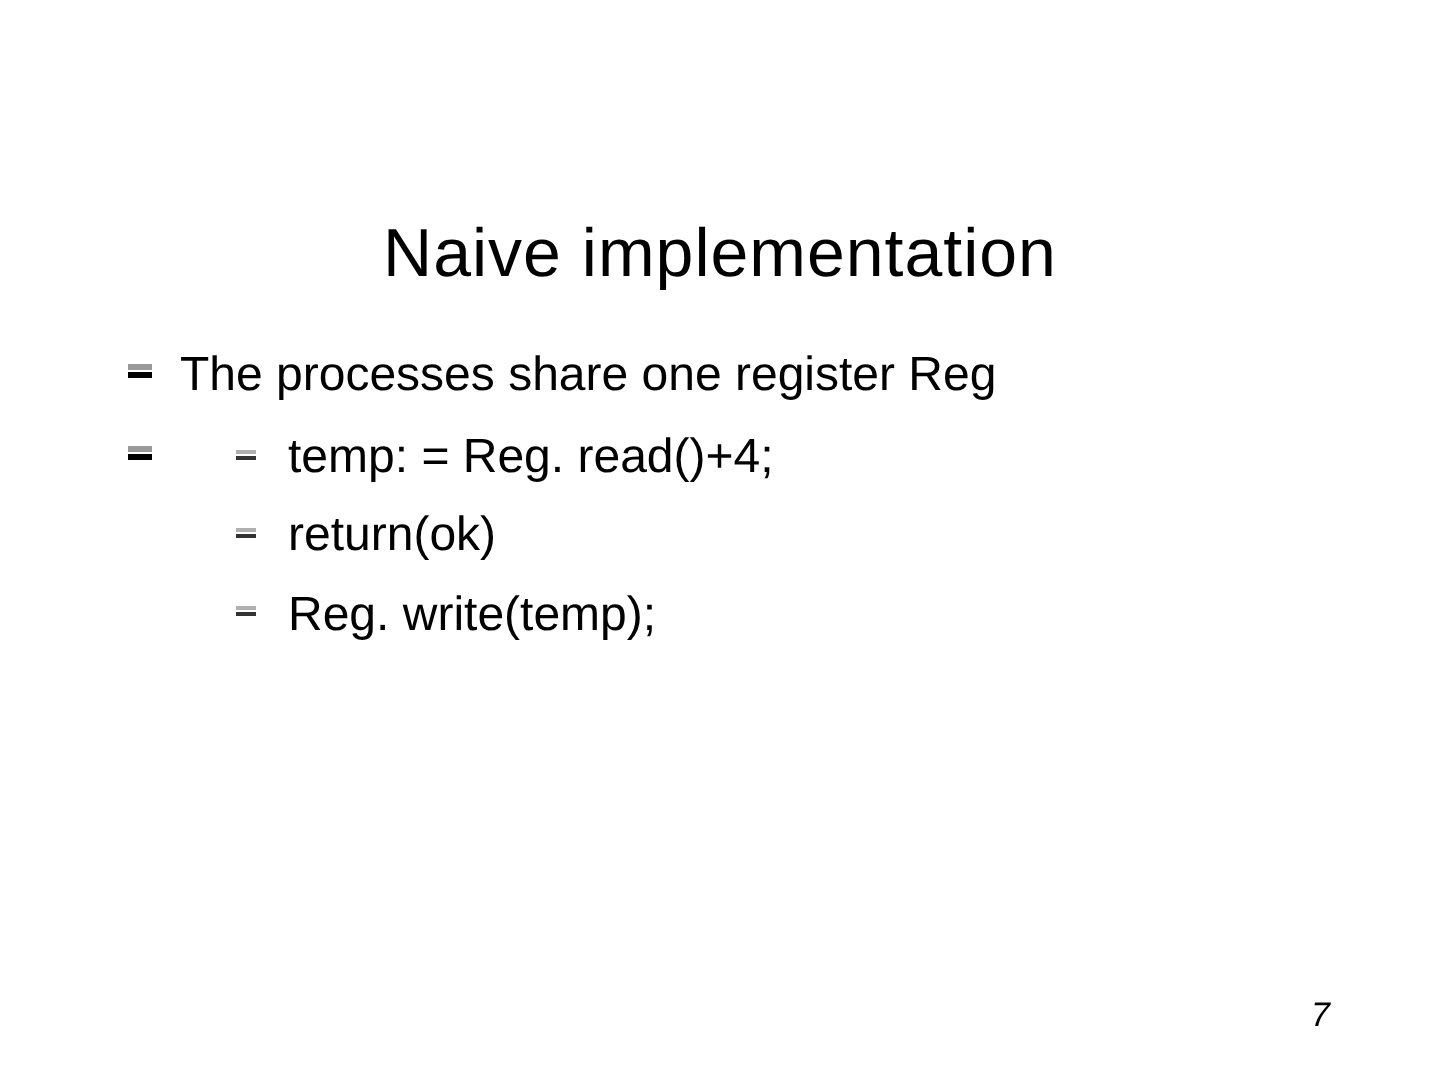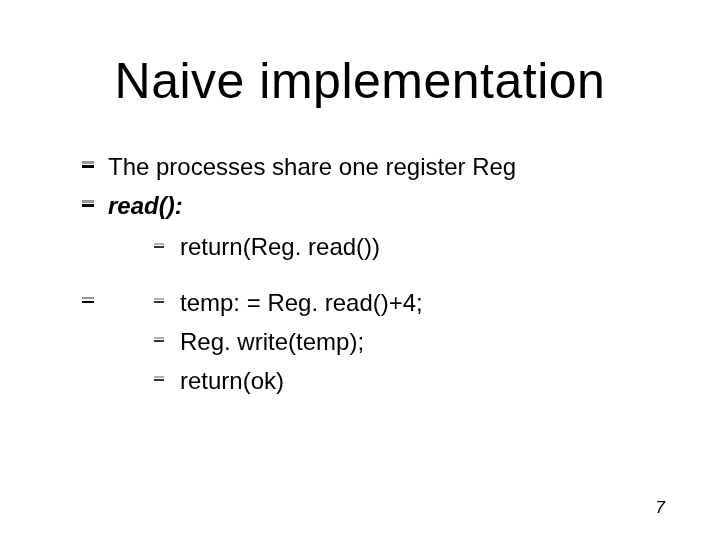--- a/index.html
+++ b/index.html
@@ -14,35 +14,35 @@
     position: relative;
   }
   .slide {
     width: 720px;
     height: 540px;
     position: relative;
     box-sizing: border-box;
   }
   .title {
     text-align: center;
-    font-size: 50px;
+    font-size: 34px;
     font-weight: normal;
-    padding-top: 52px;
+    padding-top: 108px;
     letter-spacing: 0.5px;
   }
   .content {
     padding-left: 60px;
     padding-right: 40px;
     padding-top: 20px;
     font-size: 24px;
     line-height: 1.55;
   }
   ul {
     list-style: none;
-    margin: 18px;
+    margin: 0;
     padding: 0;
   }
   li {
     position: relative;
     padding-left: 30px;
     margin: 2px 0;
   }
   .level1 > li::before {
     content: "";
     position: absolute;
@@ -86,37 +86,29 @@
 <div class="slide">
 
   <div class="title">Naive implementation</div>
 
   <div class="content">
     <ul class="level1">
       <li>
         <span>The processes share one register Reg</span>
       </li>
       <li class="italic">
-        <span>read():</span>
-        <ul class="level2">
-          <li style="font-style:normal;font-weight:normal">
-            <span>return(Reg. read())</span>
-          </li>
-        </ul>
-      </li>
-      <li class="italic">
         <ul class="level2">
           <li style="font-style:normal;font-weight:normal">
             <span>temp: = Reg. read()+4;</span>
           </li>
           <li style="font-style:normal;font-weight:normal">
-            <span>Reg. write(temp);</span>
+            <span>return(ok)</span>
           </li>
           <li style="font-style:normal;font-weight:normal">
-            <span>return(ok)</span>
+            <span>Reg. write(temp);</span>
           </li>
         </ul>
       </li>
     </ul>
   </div>
 
   <div class="page-number">7</div>
 </div>
 
 </body></html>

